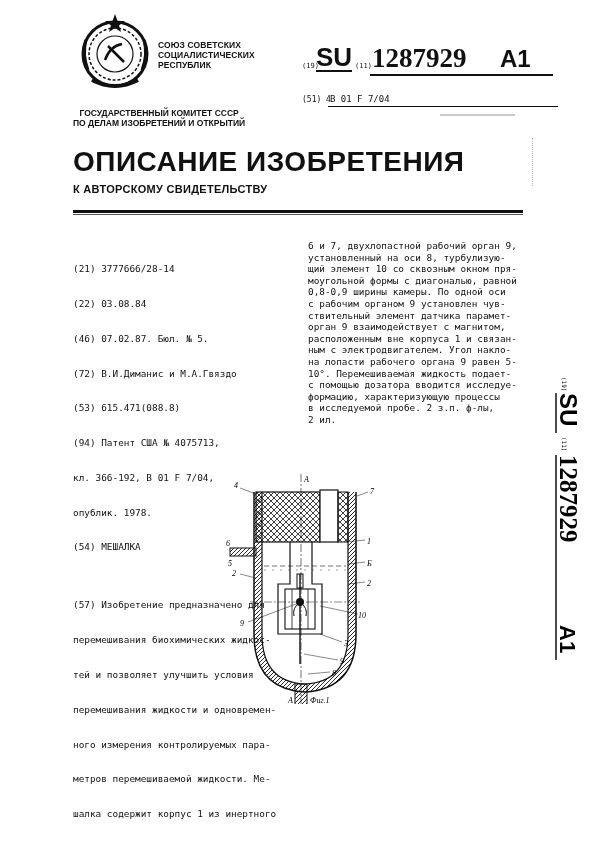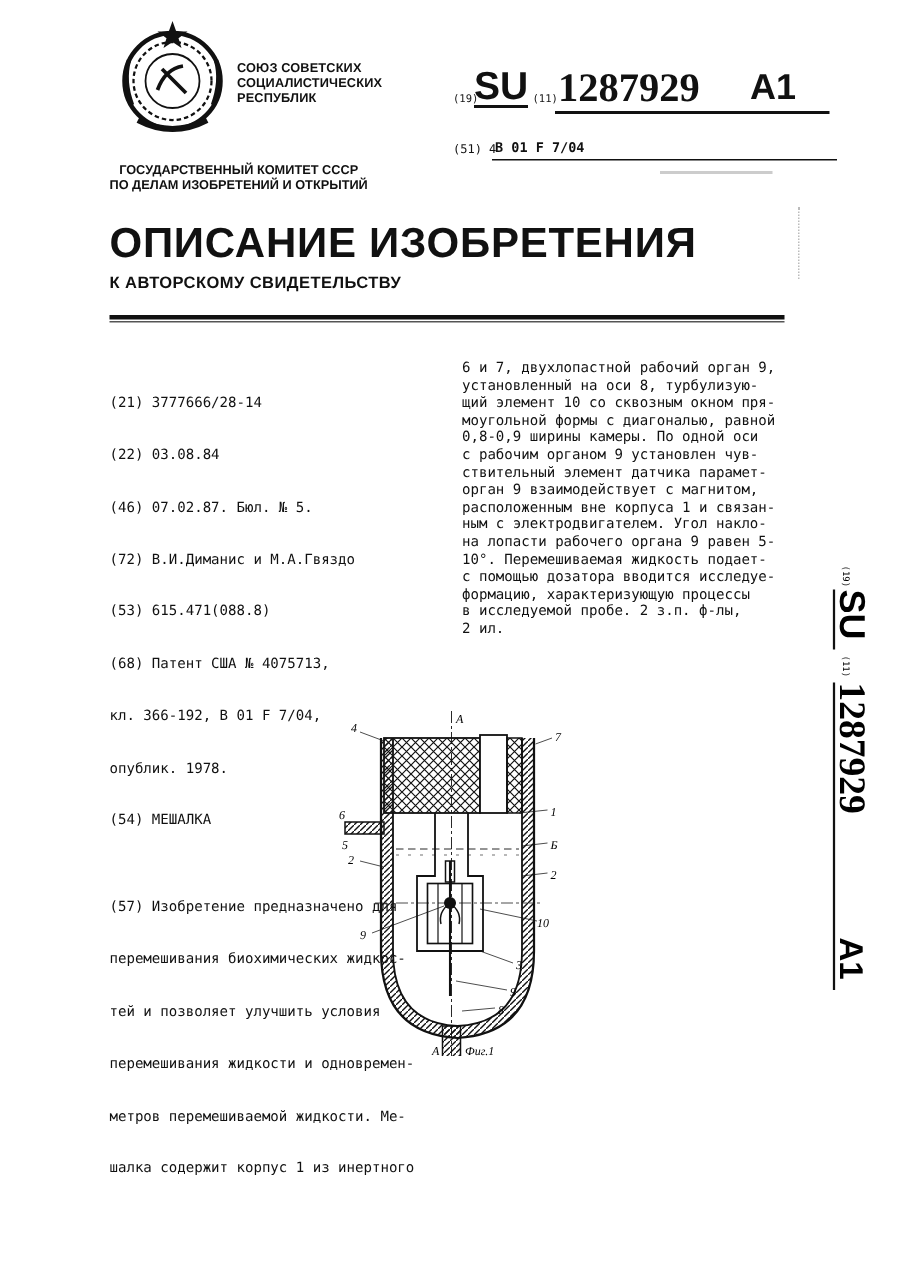--- a/index.html
+++ b/index.html
@@ -8,21 +8,21 @@
   .emblem { left: 70px; top: 10px; width: 90px; height: 86px; }
   .ussr { left: 158px; top: 40px; font-size: 8.5px; font-weight: bold; line-height: 10px; letter-spacing: 0.1px; }
   .committee { left: 73px; top: 108px; font-size: 8.5px; font-weight: bold; line-height: 10px; text-align: center; }
   .num19 { left: 302px; top: 62px; font-size: 7px; font-family: "DejaVu Sans Mono", monospace; }
   .su { left: 316px; top: 44px; font-size: 26px; font-weight: bold; border-bottom: 2px solid #111; line-height: 26px; }
   .num11 { left: 355px; top: 62px; font-size: 7px; font-family: "DejaVu Sans Mono", monospace; }
   .patnum { left: 372px; top: 44px; font-size: 27px; font-weight: bold; font-family: "Liberation Serif", serif; line-height: 28px; }
   .a1 { left: 500px; top: 46px; font-size: 24px; font-weight: bold; line-height: 26px; }
   .pat-line { left: 370px; top: 74px; width: 183px; height: 2px; background: #111; }
   .ipc-label { left: 302px; top: 95px; font-size: 8px; font-family: "DejaVu Sans Mono", monospace; }
-  .ipc { left: 330px; top: 94px; font-size: 9px; font-family: "DejaVu Sans Mono", monospace; font-weight: bold; }
+  .ipc { left: 330px; top: 94px; font-size: 9px; font-family: "DejaVu Sans Mono", monospace; }
   .ipc-line { left: 328px; top: 106px; width: 230px; height: 1px; background: #111; }
   .title { left: 73px; top: 146px; font-size: 28px; font-weight: bold; letter-spacing: 0.5px; line-height: 32px; }
   .subtitle { left: 73px; top: 183px; font-size: 11px; font-weight: bold; letter-spacing: 0.3px; }
   .sep1 { left: 73px; top: 210px; width: 450px; height: 3px; background: #111; }
   .sep2 { left: 73px; top: 214px; width: 450px; height: 1px; background: #555; }
   .biblio { left: 73px; top: 240px; width: 215px; font-family: "DejaVu Sans Mono", monospace; font-size: 9.4px; line-height: 11.6px; white-space: pre-wrap; }
   .biblio div { white-space: pre; }
   .col2 { left: 308px; top: 240px; width: 222px; font-family: "DejaVu Sans Mono", monospace; font-size: 9.4px; line-height: 11.6px; }
   .col2 div, .abstract div { white-space: pre; }
   .side { left: 538px; top: 375px; width: 40px; height: 290px; }
@@ -73,29 +73,30 @@
 <div class="abs subtitle">К АВТОРСКОМУ СВИДЕТЕЛЬСТВУ</div>
 <div class="abs sep1"></div>
 <div class="abs sep2"></div>
 
 <div class="abs biblio">
   <div>(21) 3777666/28-14</div>
   <div>(22) 03.08.84</div>
   <div>(46) 07.02.87. Бюл. № 5.</div>
   <div>(72) В.И.Диманис и М.А.Гвяздо</div>
   <div>(53) 615.471(088.8)</div>
-  <div>(68) Патент США № 4075713,</div>
+  <div>(94) Патент США № 4075713,</div>
   <div>кл. 366-192, B 01 F 7/04,</div>
   <div>опублик. 1978.</div>
   <div>(54) МЕШАЛКА</div>
   <div class="abstract">
     <div>(57) Изобретение предназначено для</div>
     <div>перемешивания биохимических жидкос-</div>
     <div>тей и позволяет улучшить условия</div>
     <div>перемешивания жидкости и одновремен-</div>
+    <div>ного измерения контролируемых пара-</div>
     <div>метров перемешиваемой жидкости. Ме-</div>
     <div>шалка содержит корпус 1 из инертного</div>
     
     
   </div>
 </div>
 
 <div class="abs col2">
   <div>6 и 7, двухлопастной рабочий орган 9,</div>
   <div>установленный на оси 8, турбулизую-</div>

